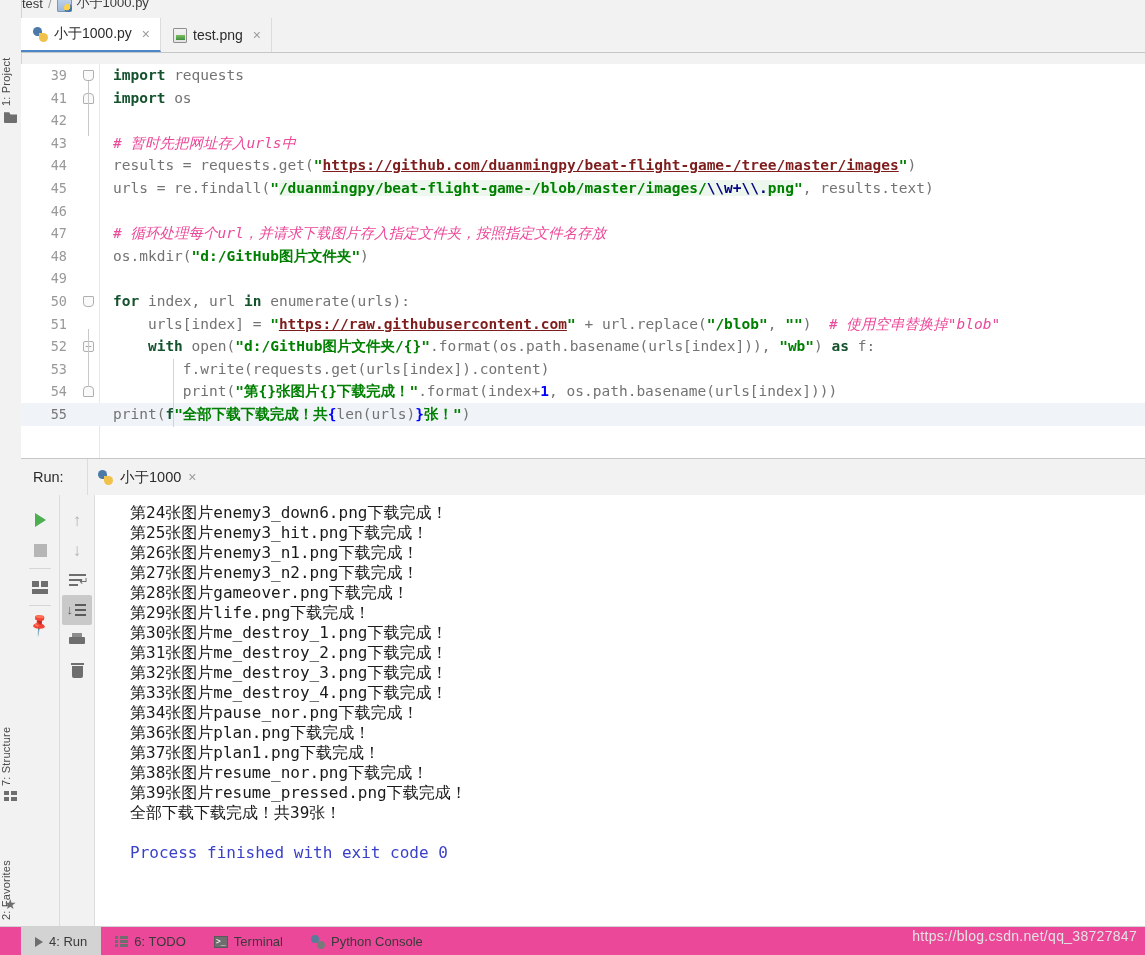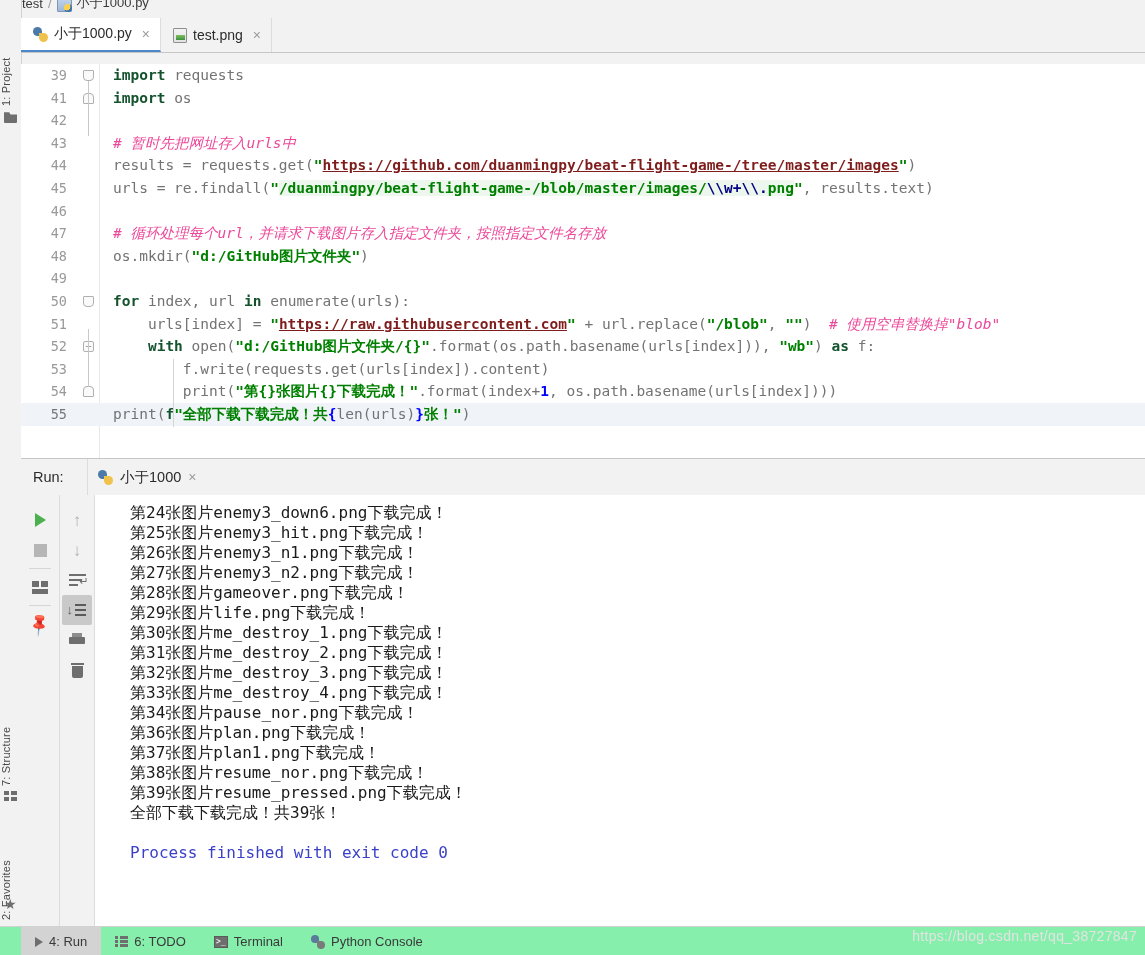--- a/index.html
+++ b/index.html
@@ -312,21 +312,21 @@
     font-size: 16px;
     overflow: hidden;
   }
   .oline { height: 20px; line-height: 20px; white-space: pre; color: #1a1a1a; }
   .oline.info { color: #3a40c8; }
 
   
   .statusbar {
     position: absolute; left: 0; top: 926px;
     width: 1145px; height: 29px;
-    background: #86efac;
+    background: #ec4899;
     border-top: 1px solid #d2d2d2;
     display: flex; align-items: center;
   }
   .sb-item {
     display: flex; align-items: center; gap: 6px;
     height: 29px; padding: 0 14px;
     font-size: 13px; color: #3a3a3a;
     white-space: nowrap;
   }
   .sb-item.active { background: #d3d3d3; }

